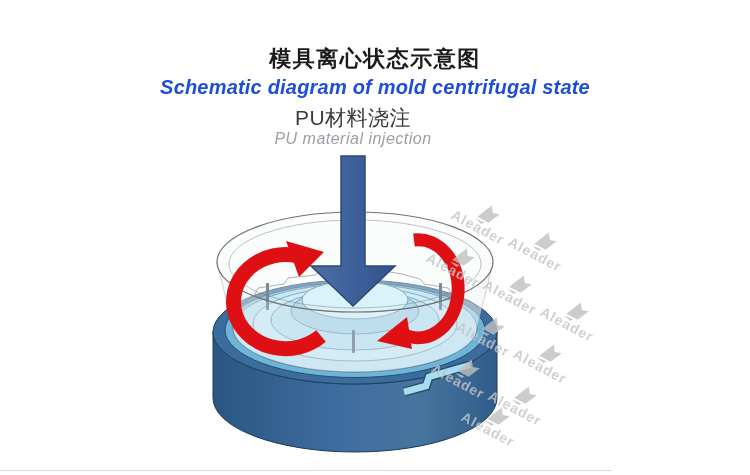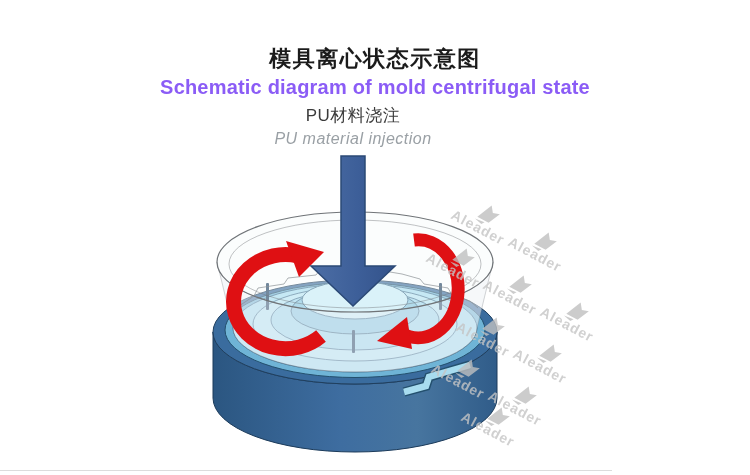--- a/index.html
+++ b/index.html
@@ -6,25 +6,25 @@
   .page{
     position:relative;width:612px;height:475px;background:#ffffff;
     overflow:hidden;font-family:"Liberation Sans",sans-serif;
   }
   .title-zh{
     position:absolute;top:44px;left:0;width:750px;text-align:center;
     font-size:22px;font-weight:700;color:#1b1b1b;letter-spacing:1.5px;
   }
   .title-en{
     position:absolute;top:76px;left:0;width:750px;text-align:center;
-    font-size:20px;font-weight:700;color:#8b5cf6;letter-spacing:0.2px;
+    font-size:20px;font-weight:700;color:#1d4ed8;letter-spacing:0.2px;font-style:italic;
   }
   .inj-zh{
     position:absolute;top:104px;left:153px;width:400px;text-align:center;
-    font-size:17px;font-weight:400;color:#3b3b3b;letter-spacing:0.5px;
+    font-size:21px;font-weight:400;color:#3b3b3b;letter-spacing:0.5px;
   }
   .inj-en{
     position:absolute;top:130px;left:153px;width:400px;text-align:center;
     font-size:16px;font-weight:400;color:#9aa0a5;letter-spacing:0.5px;font-style:italic;
   }
   .scene{position:absolute;left:0;top:0;width:750px;height:475px;}
   .divider{position:absolute;left:0;top:470px;width:750px;height:1px;background:#dcdcdc;}
   .wm-text{font-size:14px;font-weight:700;fill:#c5c5c5;letter-spacing:1px;}
   .wm-logo{fill:#c0c0c0;}
 </style>

